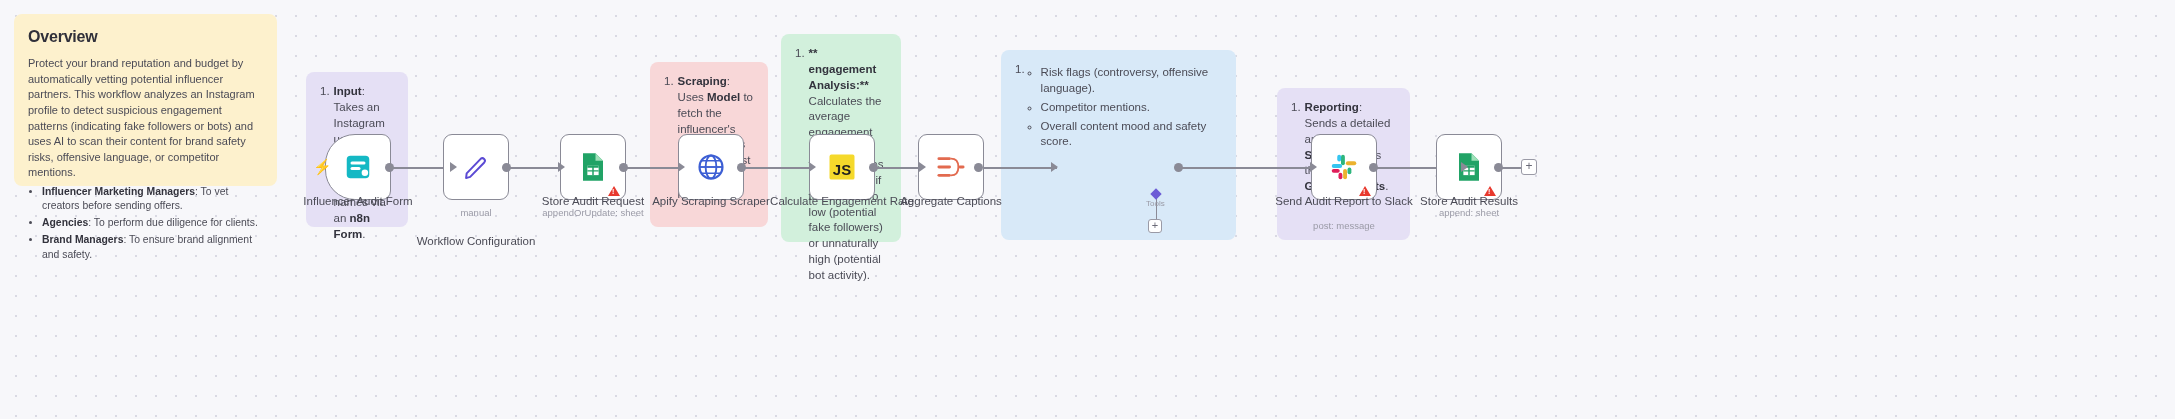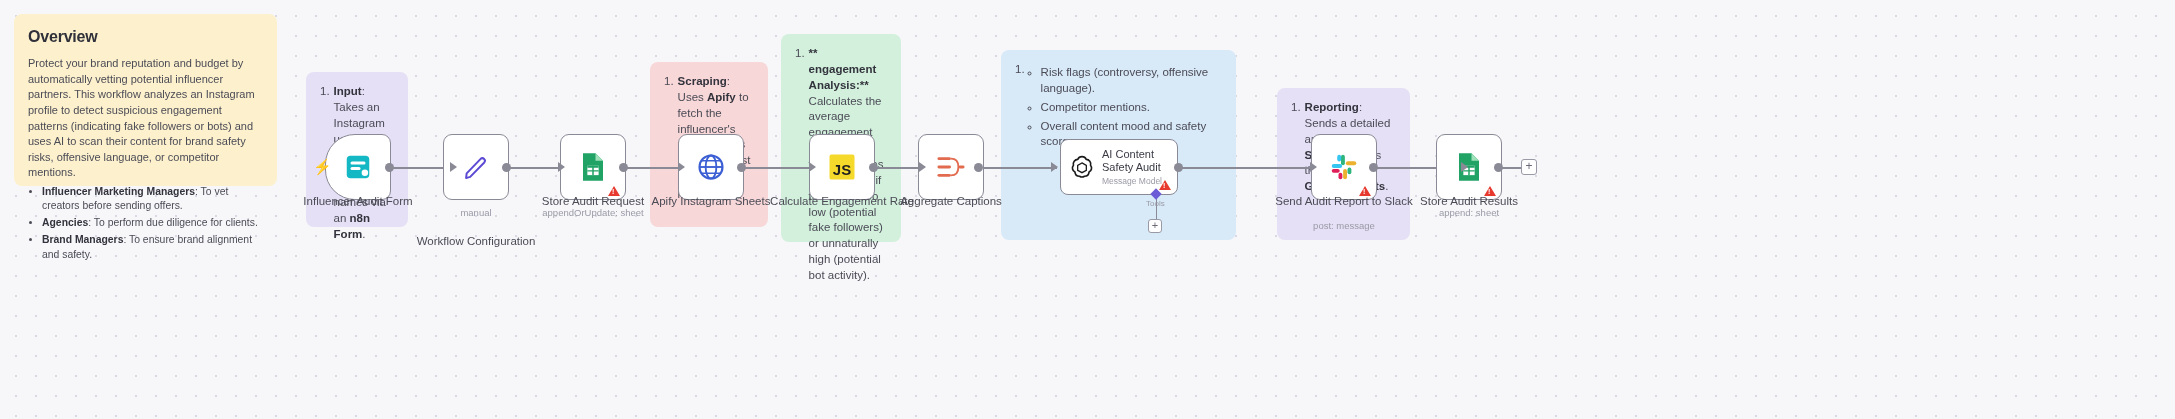--- a/index.html
+++ b/index.html
@@ -163,21 +163,21 @@
   <div class="sticky lav" style="left:306px; top:72px; width:102px; height:155px;">
     <div style="display:flex; gap:4px;">
       <span>1.</span>
       <span><b>Input</b><span>: Takes an Instagram username and optional competitor names via an </span><b>n8n Form</b><span>.</span></span>
     </div>
   </div>
 
   <div class="sticky pink" style="left:650px; top:62px; width:118px; height:165px;">
     <div style="display:flex; gap:4px;">
       <span>1.</span>
-      <span><b>Scraping</b><span>: Uses </span><b>Apify</b><span> to fetch the influencer's profile details and their most recent 30 posts.</span></span>
+      <span><b>Scraping</b><span>: Uses </span><b>Model</b><span> to fetch the influencer's profile details and their most recent 30 posts.</span></span>
     </div>
   </div>
 
   <div class="sticky green" style="left:781px; top:34px; width:120px; height:208px;">
     <div style="display:flex; gap:4px;">
       <span>1.</span>
       <span><b>** engagement Analysis:**</b><span> Calculates the average engagement rate. It flags the account as "Suspicious" if the rate is too low (potential fake followers) or unnaturally high (potential bot activity).</span></span>
     </div>
   </div>
 
@@ -267,52 +267,41 @@
 
   <div class="node" style="left:678px; top:134px;">
     <svg class="ic" width="30" height="30" viewBox="0 0 24 24">
       <circle cx="12" cy="12" r="9.2" fill="none" stroke="#3d5fd4" stroke-width="1.7"></circle>
       <ellipse cx="12" cy="12" rx="4.3" ry="9.2" fill="none" stroke="#3d5fd4" stroke-width="1.5"></ellipse>
       <line x1="2.8" y1="12" x2="21.2" y2="12" stroke="#3d5fd4" stroke-width="1.5"></line>
       <line x1="4.2" y1="7" x2="19.8" y2="7" stroke="#3d5fd4" stroke-width="1.2"></line>
       <line x1="4.2" y1="17" x2="19.8" y2="17" stroke="#3d5fd4" stroke-width="1.2"></line>
     </svg>
   </div>
-  <div class="node-label" style="left:636px; top:194px;">Apify Instagram Sheets</div>
+  <div class="node-label" style="left:636px; top:194px;">Apify Scraping Scraper</div>
 
   <div class="node" style="left:809px; top:134px;">
     <svg class="ic" width="30" height="30" viewBox="0 0 24 24">
       <rect x="2" y="2" width="20" height="20" rx="1.5" fill="#f5d92b"></rect>
       <text x="12" y="18" font-family="Liberation Sans, sans-serif" font-size="12" font-weight="bold" fill="#1f1f1f" text-anchor="middle">JS</text>
     </svg>
   </div>
   <div class="node-label" style="left:767px; top:194px;">Calculate Engagement Rate</div>
 
   <div class="node" style="left:918px; top:134px;">
     <svg class="ic" width="32" height="28" viewBox="0 0 26 22">
       <rect x="2" y="3" width="11" height="2.4" rx="1.2" fill="#e26a4f"></rect>
       <rect x="2" y="9.8" width="11" height="2.4" rx="1.2" fill="#e26a4f"></rect>
       <rect x="2" y="16.6" width="11" height="2.4" rx="1.2" fill="#e26a4f"></rect>
       <path d="M13 4.2 Q19 4.2 19 11 Q19 17.8 13 17.8" fill="none" stroke="#e26a4f" stroke-width="1.5"></path>
       <rect x="19" y="9.8" width="5" height="2.4" rx="1.2" fill="#e26a4f"></rect>
     </svg>
   </div>
   <div class="node-label" style="left:876px; top:194px;">Aggregate Captions</div>
 
-  <div class="node wide" style="left:1060px; top:139px;">
-    <svg class="ic" width="26" height="26" viewBox="0 0 24 24" style="flex:none;">
-      <path d="M12 2.4a4.2 4.2 0 0 1 3.9 2.6 4.2 4.2 0 0 1 4 5.3 4.2 4.2 0 0 1-1.4 6.4 4.2 4.2 0 0 1-4.2 3.8 4.2 4.2 0 0 1-4.6 0 4.2 4.2 0 0 1-4.2-3.8 4.2 4.2 0 0 1-1.4-6.4 4.2 4.2 0 0 1 4-5.3A4.2 4.2 0 0 1 12 2.4Z" fill="none" stroke="#1a1a1a" stroke-width="1.5" stroke-linejoin="round"></path>
-      <path d="M12 8.2 16 10.5 16 15 12 17.2 8 15 8 10.5Z" fill="none" stroke="#1a1a1a" stroke-width="1.2"></path>
-    </svg>
-    <div style="flex:1; min-width:0;">
-      <div class="ai-title">AI Content Safety Audit</div>
-      <div class="msg-model">Message Model</div>
-    </div>
-    <div class="warn" style="right:6px; bottom:4px;"></div>
-  </div>
 
   <div class="diamond" style="left:1152px; top:190px;"></div>
   <div class="vwire" style="left:1155.5px; top:198px; height:24px;"></div>
   <div class="subnode-label" style="left:1146px; top:199px;">Tools</div>
   <div class="plusbox" style="left:1148px; top:219px; width:14px; height:14px; font-size:11px; line-height:11px;">+</div>
 
   <div class="node-label" style="left:1119px; top:194px;"></div>
 
   <div class="node" style="left:1311px; top:134px;">
     <svg class="ic" width="30" height="30" viewBox="0 0 24 24">

